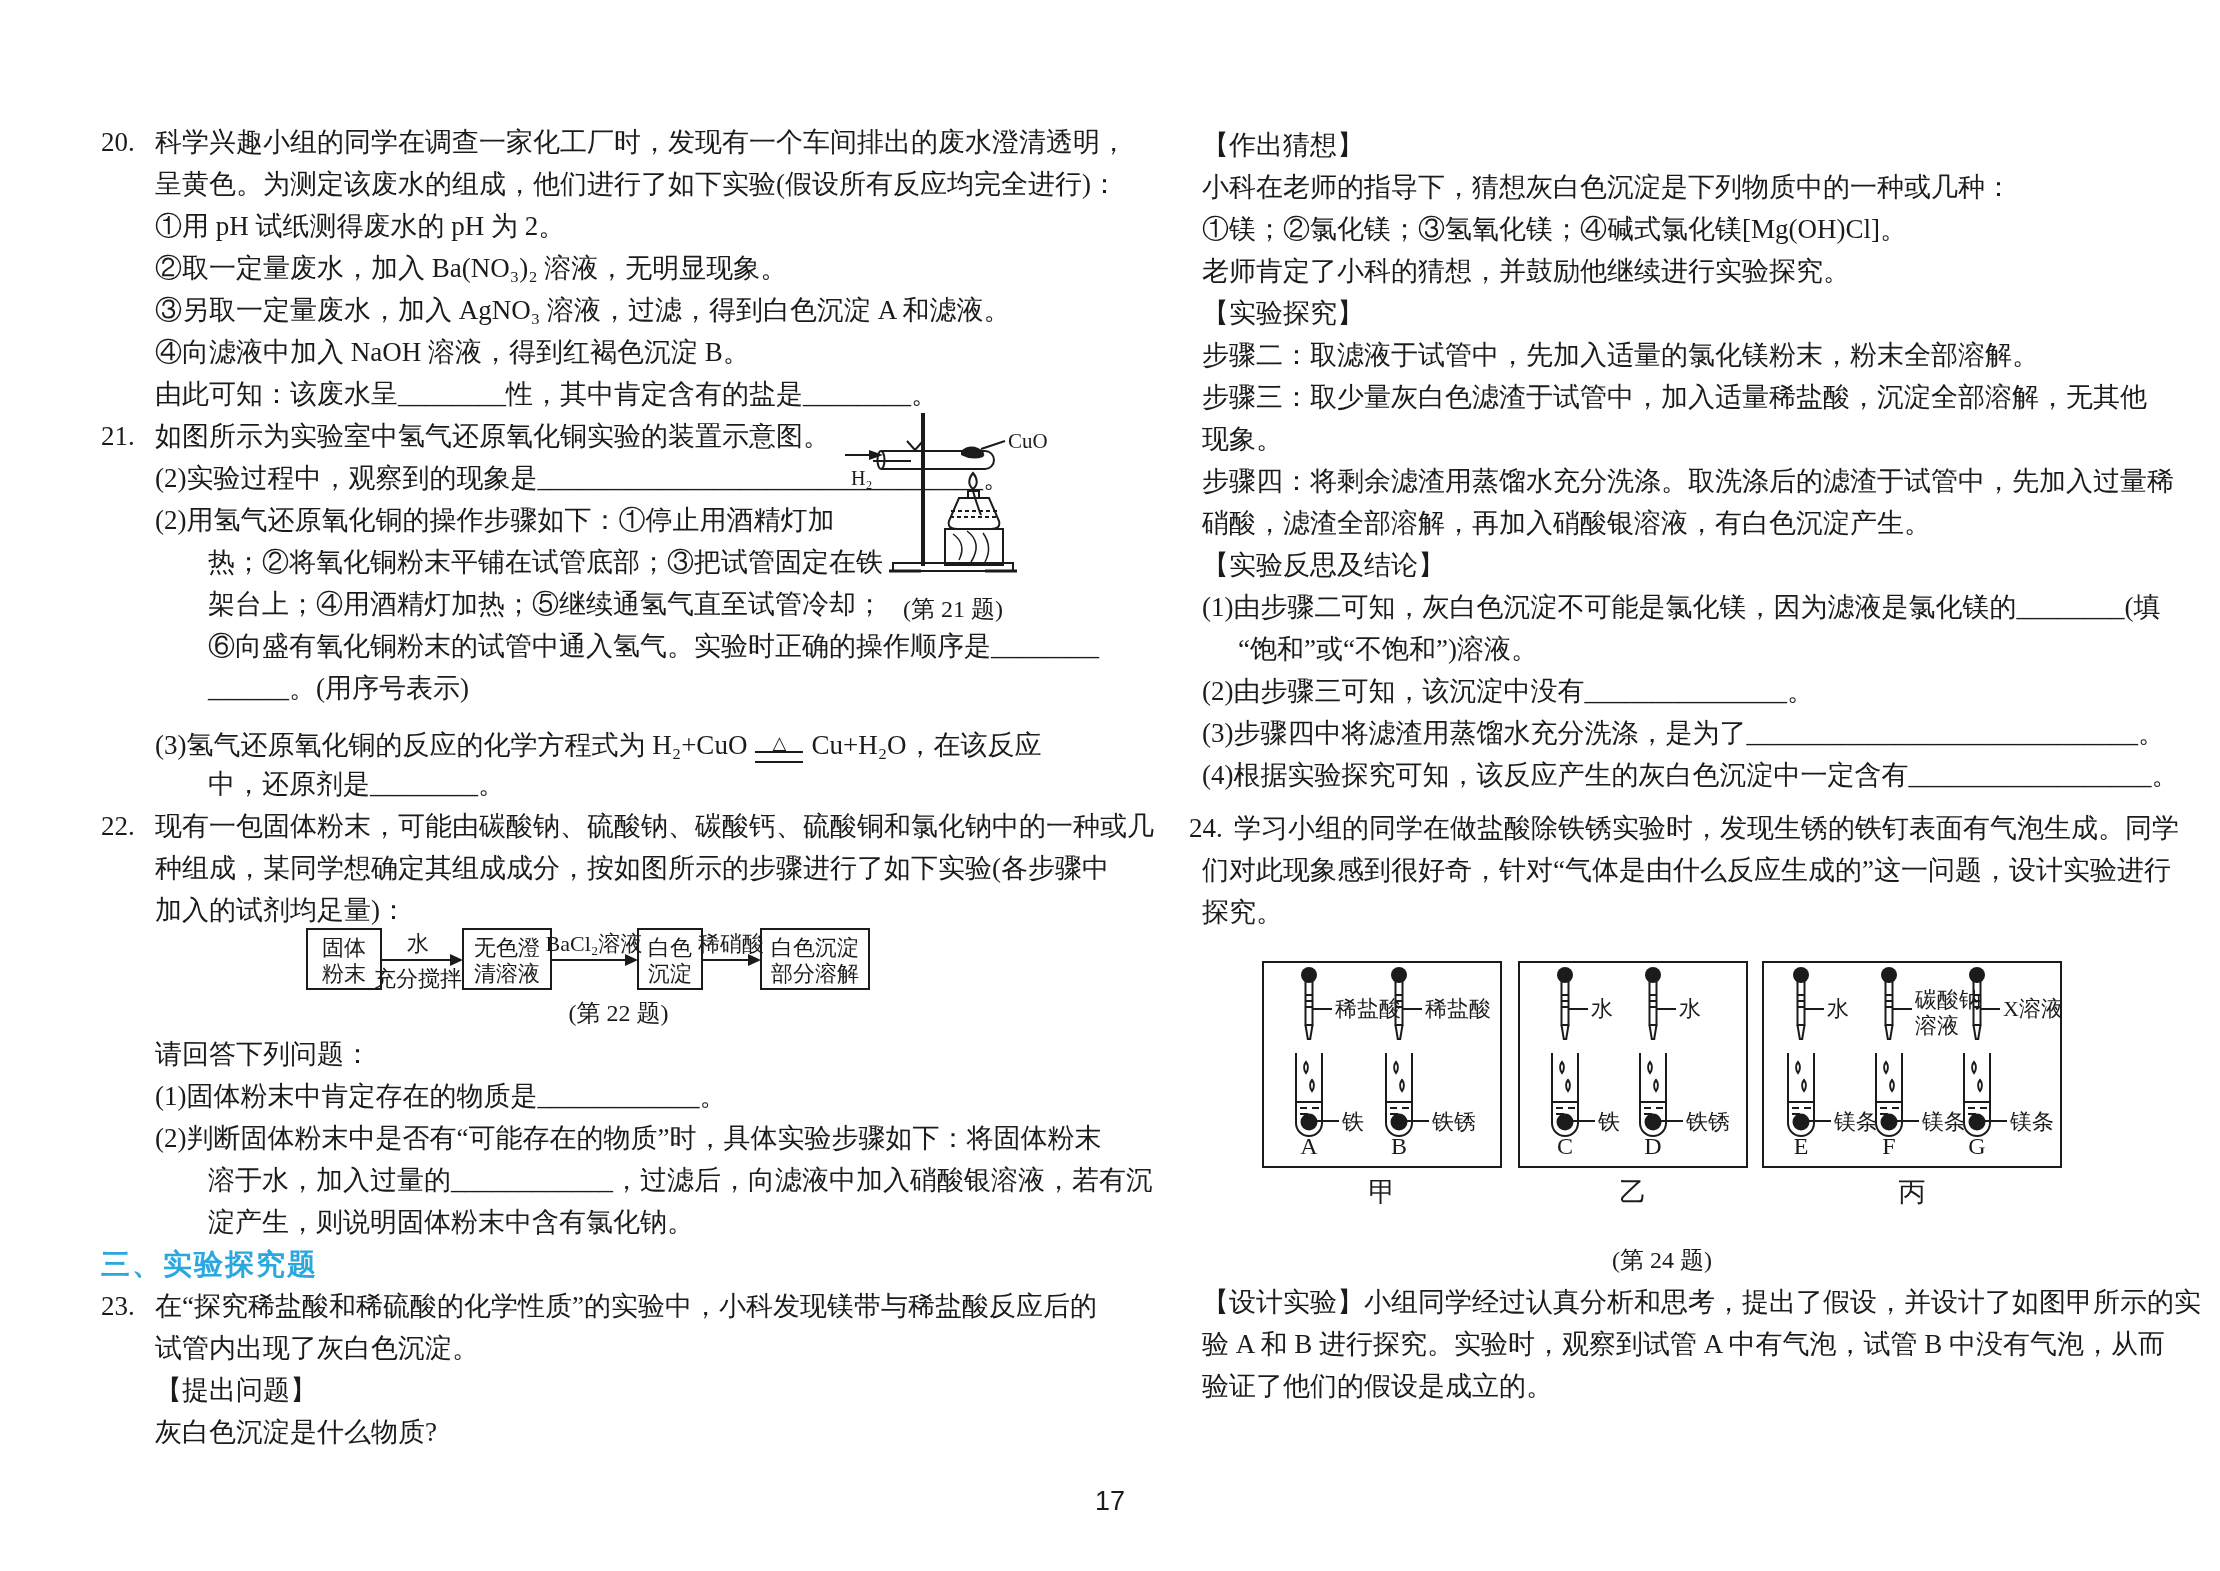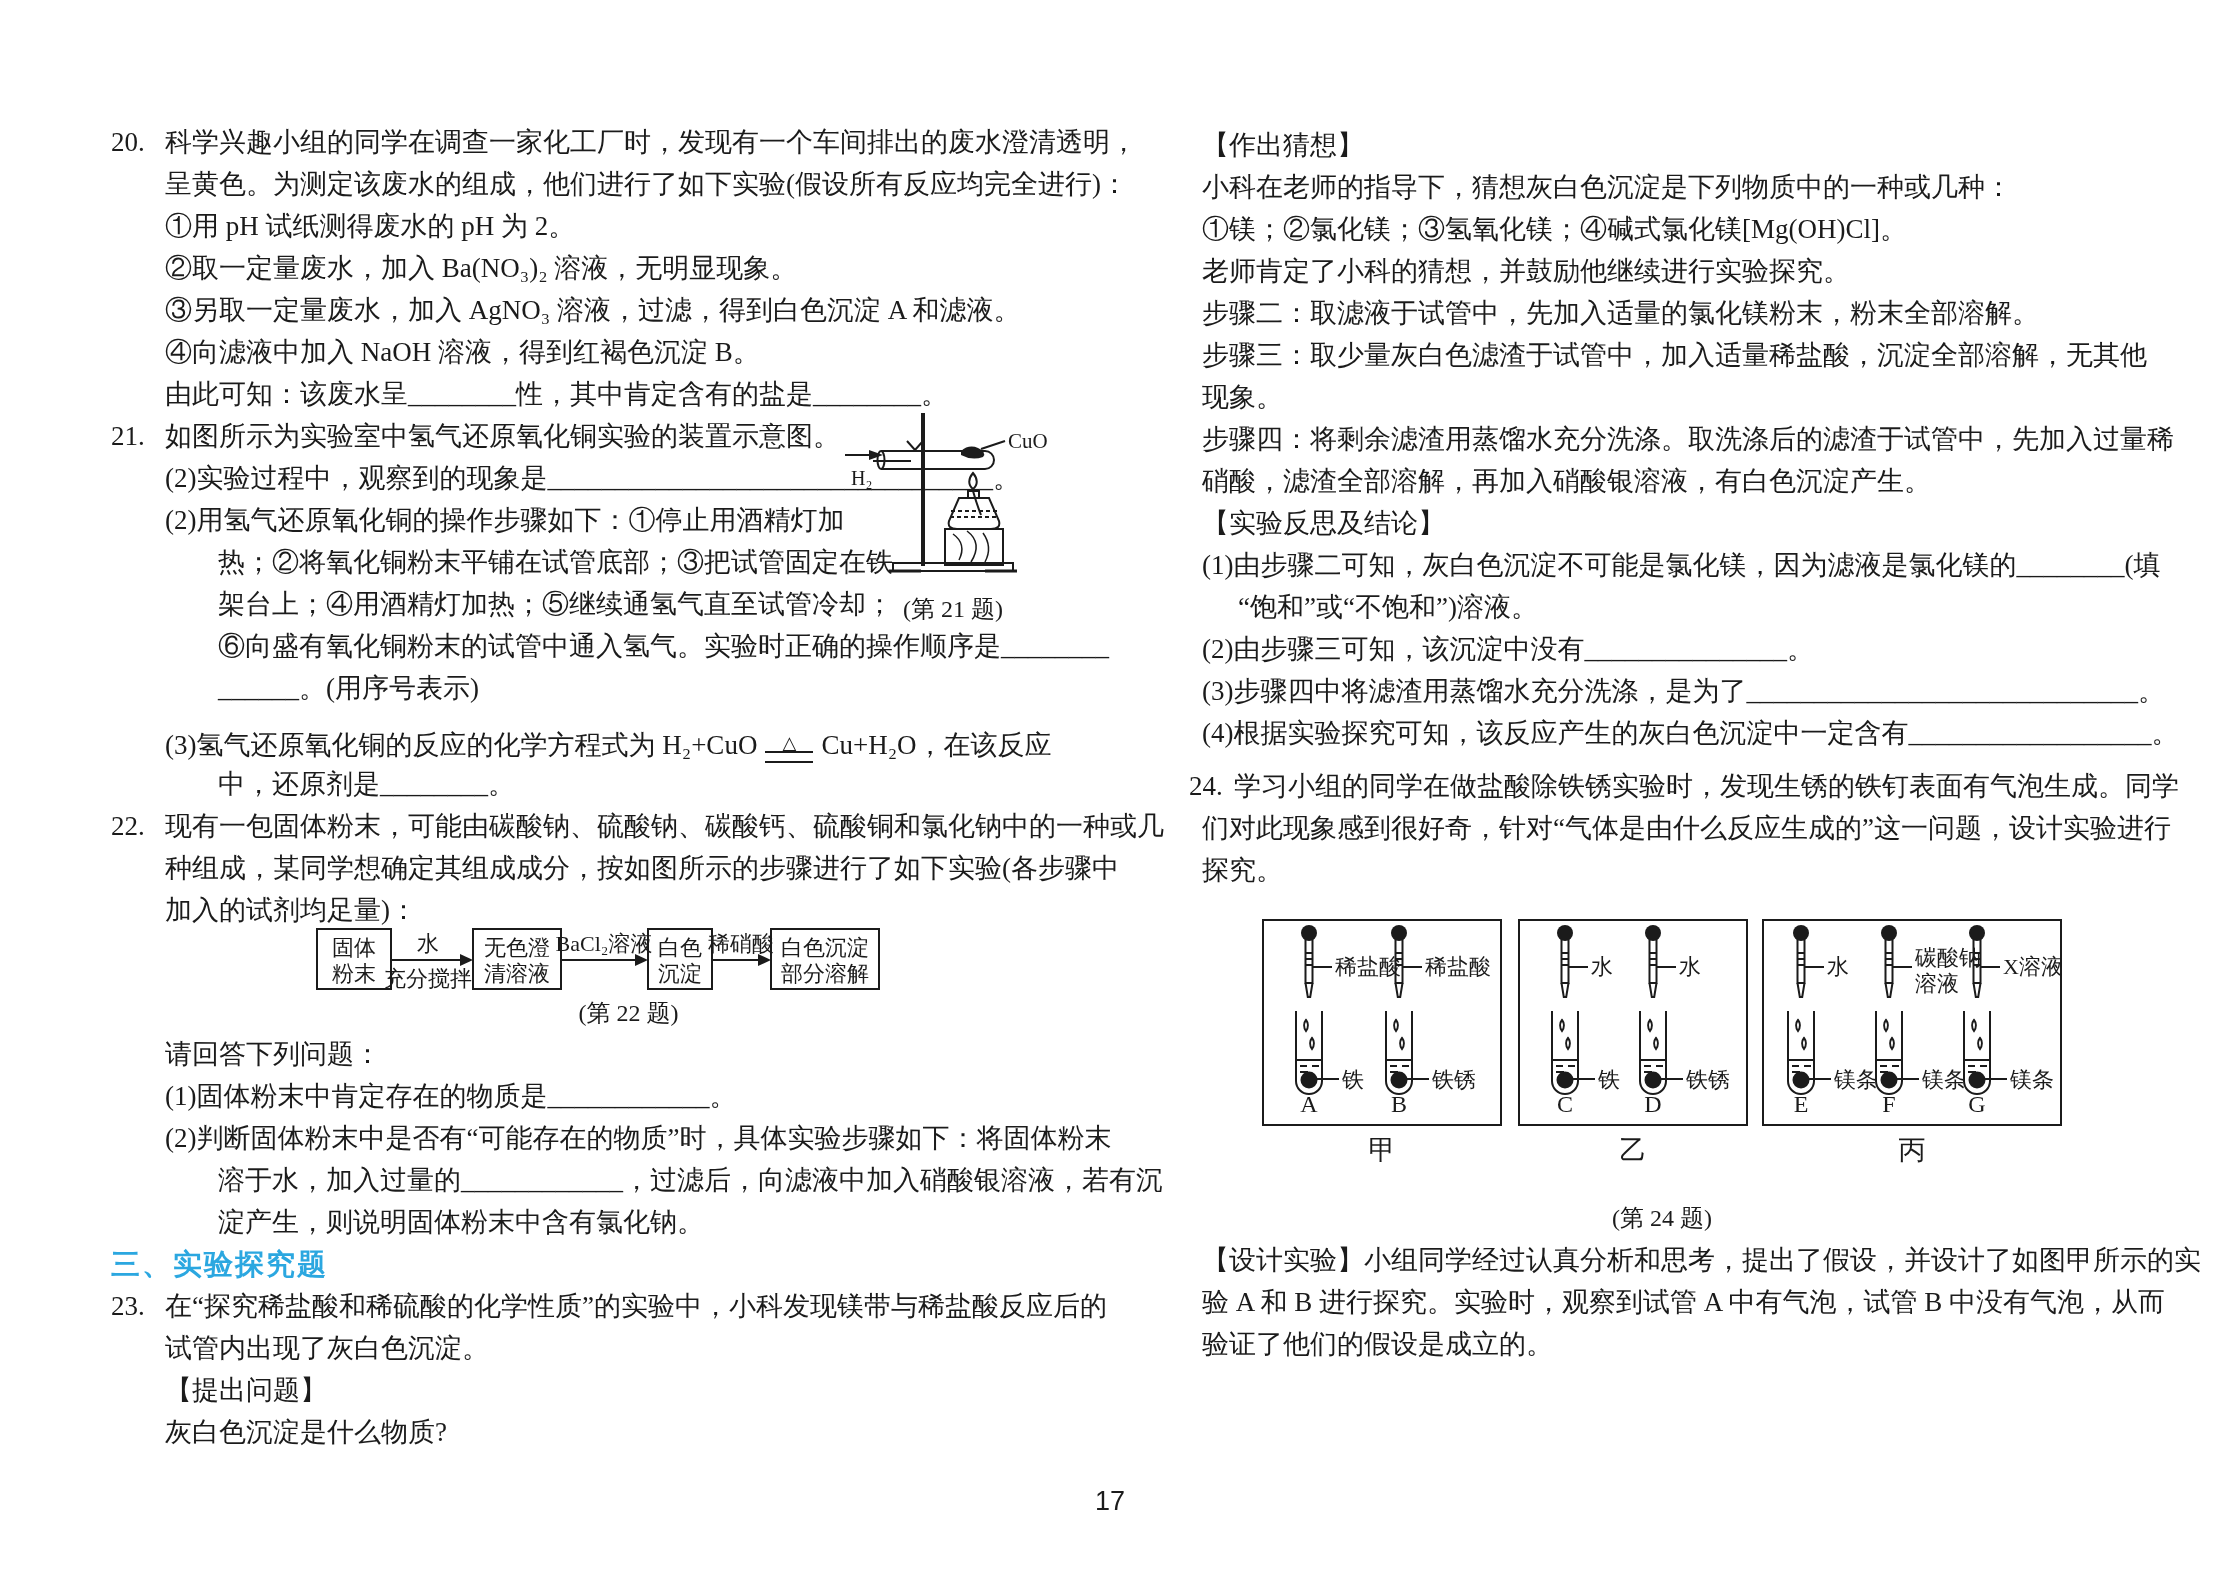--- a/index.html
+++ b/index.html
@@ -2,21 +2,21 @@
 <html><head>
 <meta charset="utf-8">
 <style>
   html,body{margin:0;padding:0;}
   body{
     width:2220px;height:1571px;position:relative;background:#ffffff;
     font-family:"Liberation Serif","DejaVu Serif",serif;color:#1b1b1b;
     overflow:hidden;
   }
   .col{position:absolute;}
-  .col-left{left:111px;top:121px;width:1030px;}
+  .col-left{left:101px;top:121px;width:1030px;}
   .col-right{left:1157px;top:124px;width:1055px;}
   .line{height:42px;line-height:42px;font-size:27px;white-space:nowrap;}
   .col-left .line{padding-left:54px;}
   .col-left .line.i2{padding-left:107px;}
   .col-right .line{padding-left:45px;}
   .col-right .line.i2{padding-left:81px;}
   .hang{position:relative;}
   .qnum{position:absolute;left:0;top:0;}
   .eqline{height:54px;display:flex;align-items:flex-end;font-size:27px;padding-left:54px;white-space:nowrap;}
   .eqsign{display:inline-flex;flex-direction:column;align-items:center;margin:0 8px;}
@@ -167,20 +167,21 @@
   </svg>
   <div class="figcap">(第 21 题)</div>
 </div>
 
 <div class="col col-right">
 
   <div class="line">【作出猜想】</div>
   <div class="line">小科在老师的指导下，猜想灰白色沉淀是下列物质中的一种或几种：</div>
   <div class="line">①镁；②氯化镁；③氢氧化镁；④碱式氯化镁[Mg(OH)Cl]。</div>
   <div class="line">老师肯定了小科的猜想，并鼓励他继续进行实验探究。</div>
+  <div class="line">【实验探究】</div>
   <div class="line">步骤二：取滤液于试管中，先加入适量的氯化镁粉末，粉末全部溶解。</div>
   <div class="line">步骤三：取少量灰白色滤渣于试管中，加入适量稀盐酸，沉淀全部溶解，无其他</div>
   <div class="line">现象。</div>
   <div class="line">步骤四：将剩余滤渣用蒸馏水充分洗涤。取洗涤后的滤渣于试管中，先加入过量稀</div>
   <div class="line">硝酸，滤渣全部溶解，再加入硝酸银溶液，有白色沉淀产生。</div>
   <div class="line">【实验反思及结论】</div>
   <div class="line">(1)由步骤二可知，灰白色沉淀不可能是氯化镁，因为滤液是氯化镁的________(填</div>
   <div class="line i2">“饱和”或“不饱和”)溶液。</div>
   <div class="line">(2)由步骤三可知，该沉淀中没有_______________。</div>
   <div class="line">(3)步骤四中将滤渣用蒸馏水充分洗涤，是为了_____________________________。</div>

